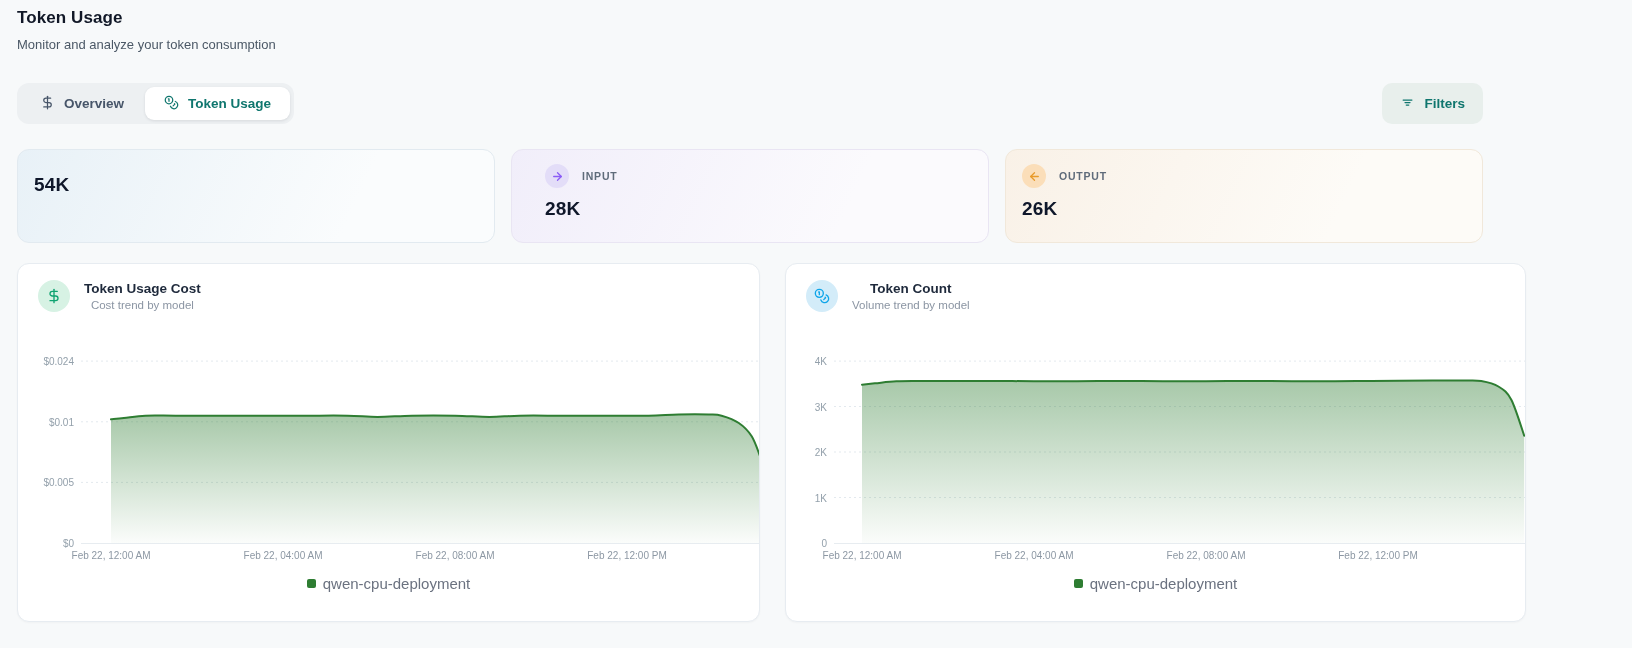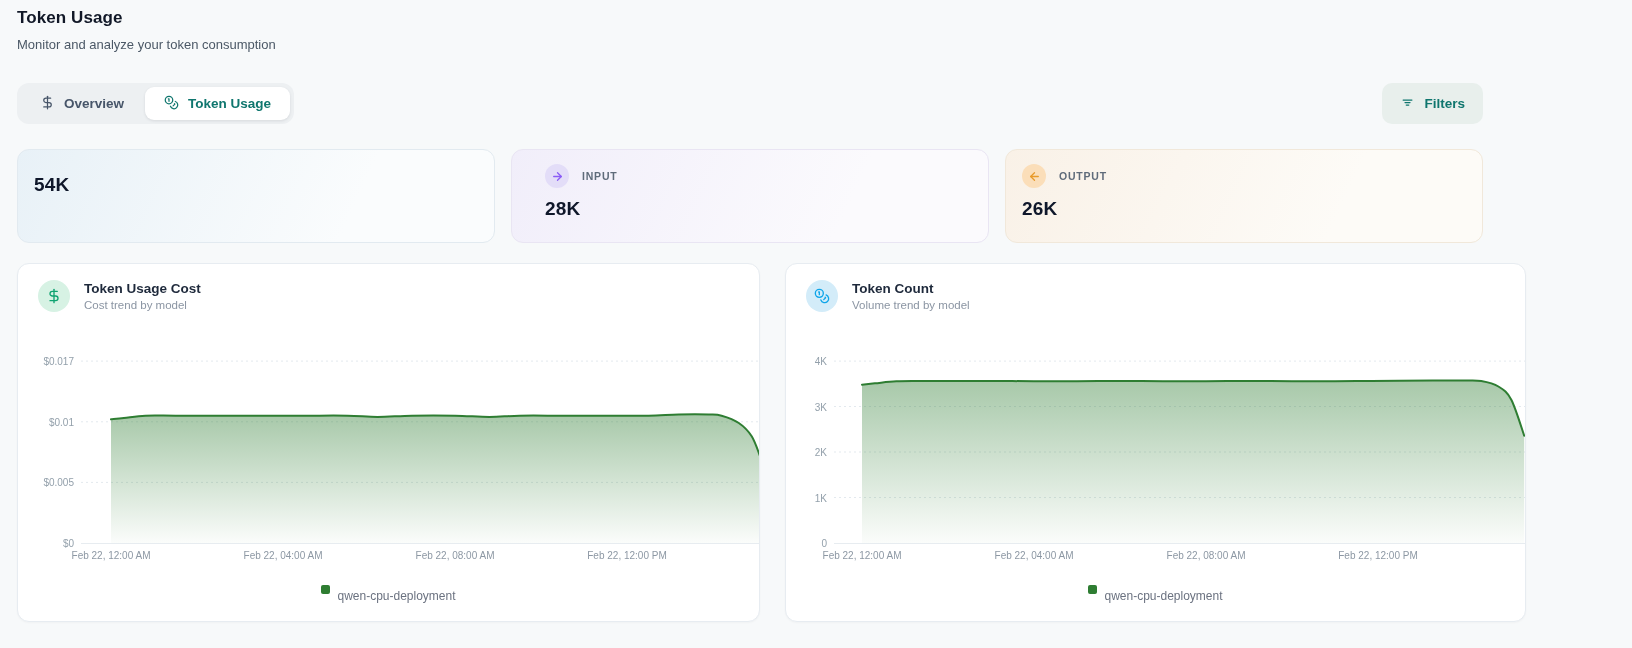--- a/index.html
+++ b/index.html
@@ -51,37 +51,38 @@
   .c2 .stat-icon { background:#fbdeb9; }
   .stat-label { font-size:10.5px; font-weight:600; letter-spacing:.8px; color:#5f6b7a; }
   .stat-value { font-size:19px; font-weight:700; color:#0f172a; margin-top:10px; letter-spacing:.2px; }
 
   
   .charts-row { display:grid; grid-template-columns:784fr 789fr; gap:25px; margin-top:20px; }
   .chart-card {
     background:#ffffff; border:1px solid #e7ecf1; border-radius:12px;
     height:359px; padding:16px 0 0 0;
     box-shadow:0 1px 2px rgba(15,23,42,.03);
+    text-align:center;
   }
   .chart-head { display:flex; align-items:center; gap:14px; padding:0 20px; }
   .chart-head-icon { width:32px; height:32px; border-radius:50%; display:flex; align-items:center; justify-content:center; flex:none; }
   .chart-card.g0 .chart-head-icon { background:#d7f2e4; }
   .chart-card.g1 .chart-head-icon { background:#d3ecf9; }
   .chart-title { font-size:13.5px; font-weight:700; color:#1e293b; }
   .chart-subtitle { font-size:11.5px; color:#8b95a3; margin-top:3px; }
 
   .chart-region { position:relative; margin-top:37px; }
   .y-axis { position:absolute; left:0; top:0; height:195px; }
   .y-axis span { position:absolute; right:7px; font-size:10px; color:#93a0ab; white-space:nowrap; }
   .plot svg { display:block; }
   .x-labels { position:relative; height:22px; }
   .x-labels span { position:absolute; top:6px; transform:translateX(-50%); font-size:10px; color:#8d98a4; white-space:nowrap; }
   .legend { display:flex; align-items:center; justify-content:center; gap:7px; margin-top:9px; cursor:pointer; }
   .legend-swatch { width:9px; height:9px; border-radius:2px; flex:none; }
-  .legend-label { font-size:12px; color:#6b7280;margin-top:14px; }
+  .legend-label { font-size:15px; color:#6b7280; }
 </style>
 </head>
 <body>
 
 <div class="page">
 
   <div class="page-title">Token Usage</div>
   <div class="page-subtitle">Monitor and analyze your token consumption</div>
 
   <div class="tab-row">
@@ -162,21 +163,21 @@
         <div>
           <div class="chart-title">Token Usage Cost</div>
           <div class="chart-subtitle">Cost trend by model</div>
         </div>
       </div>
       <div class="chart-region">
         <div class="y-axis" style="width:63px;">
             <span style="top: 189px;">$0</span>
             <span style="top: 128px;">$0.005</span>
             <span style="top: 68px; margin-left: 26px;">$0.01</span>
-            <span style="top: 7px;">$0.017</span>
+            <span style="top: 7px;">$0.024</span>
           </div>
         <div class="plot" style="margin-left:63px;">
             <svg width="678" height="195" viewBox="0 0 678 195">
               <defs>
                 <linearGradient id="areaGrad0" x1="0" y1="0" x2="0" y2="1">
                   <stop offset="0%" stop-color="rgba(46,125,50,0.42)"></stop>
                   <stop offset="100%" stop-color="rgba(46,125,50,0.02)"></stop>
                 </linearGradient>
               </defs>
               <line x1="0" y1="133.4" x2="678" y2="133.4" stroke="#e3e9ee" stroke-width="1" stroke-dasharray="2 3"></line>

